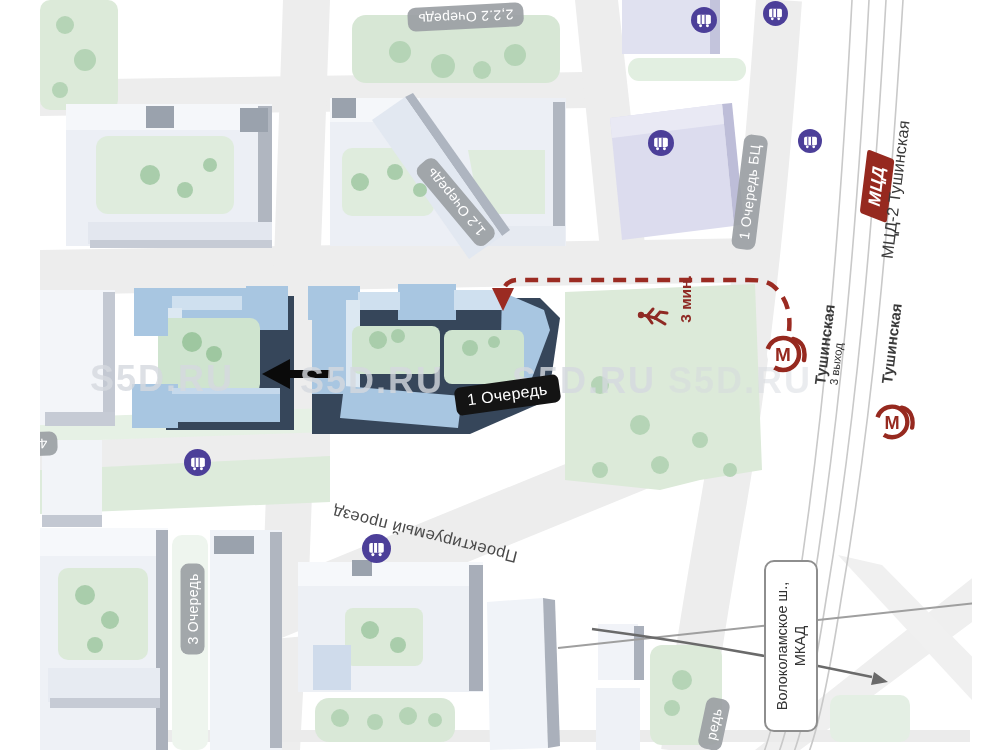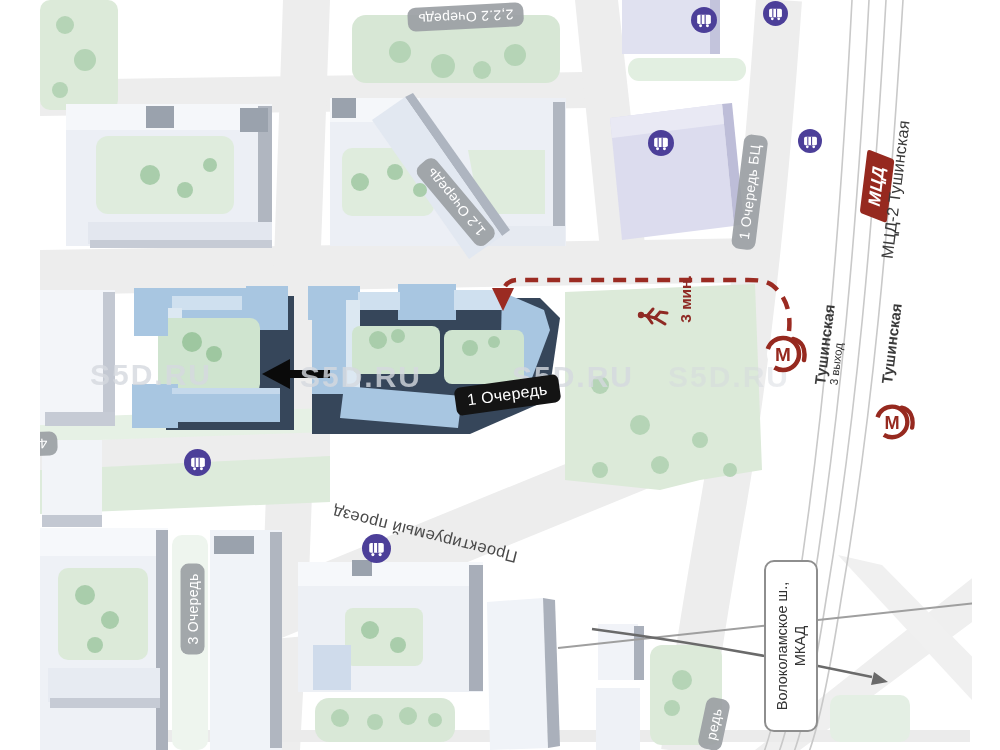--- a/index.html
+++ b/index.html
@@ -5,21 +5,21 @@
   html,body{margin:0;padding:0;background:#fff;}
   #stage{position:relative;width:1000px;height:750px;background:#ffffff;overflow:hidden;
          font-family:"Liberation Sans", sans-serif;}
   #map-svg{position:absolute;left:0;top:0;z-index:0;}
   .lbl{position:absolute;z-index:20;white-space:nowrap;}
   .badge{background:rgba(155,159,164,.92);color:#fff;border-radius:8px;padding:4px 10px;
          font-size:14px;letter-spacing:.3px;}
   .badge-black{background:#141414;color:#fff;border-radius:6px;padding:5px 12px;font-size:15px;}
   .txt-dark{color:#3a3a3a;font-weight:600;}
   .watermark{position:absolute;z-index:15;color:rgba(213,216,223,.8);font-weight:bold;
-             font-size:30px;letter-spacing:2px;}
+             font-size:36px;letter-spacing:2px;}
   .metro-ic{position:absolute;z-index:20;}
   .bus-ic{position:absolute;z-index:20;background:#4c3f99;border-radius:50%;
           display:flex;align-items:center;justify-content:center;}
   .mcd{background:#96291f;color:#fff;font-weight:bold;font-size:17px;letter-spacing:.5px;
        padding:4px 12px;border-radius:3px;}
   .margin{position:absolute;background:#fff;z-index:40;top:0;height:750px;}
   .vol-box{position:absolute;z-index:20;width:50px;height:168px;background:#fff;
            border:2px solid #8e8e8e;border-radius:10px;}
   .vol-txt{position:absolute;left:50%;top:50%;width:170px;transform:translate(-50%,-50%) rotate(-90deg);
            text-align:center;font-size:14.5px;color:#333;font-weight:500;line-height:1.25;}

